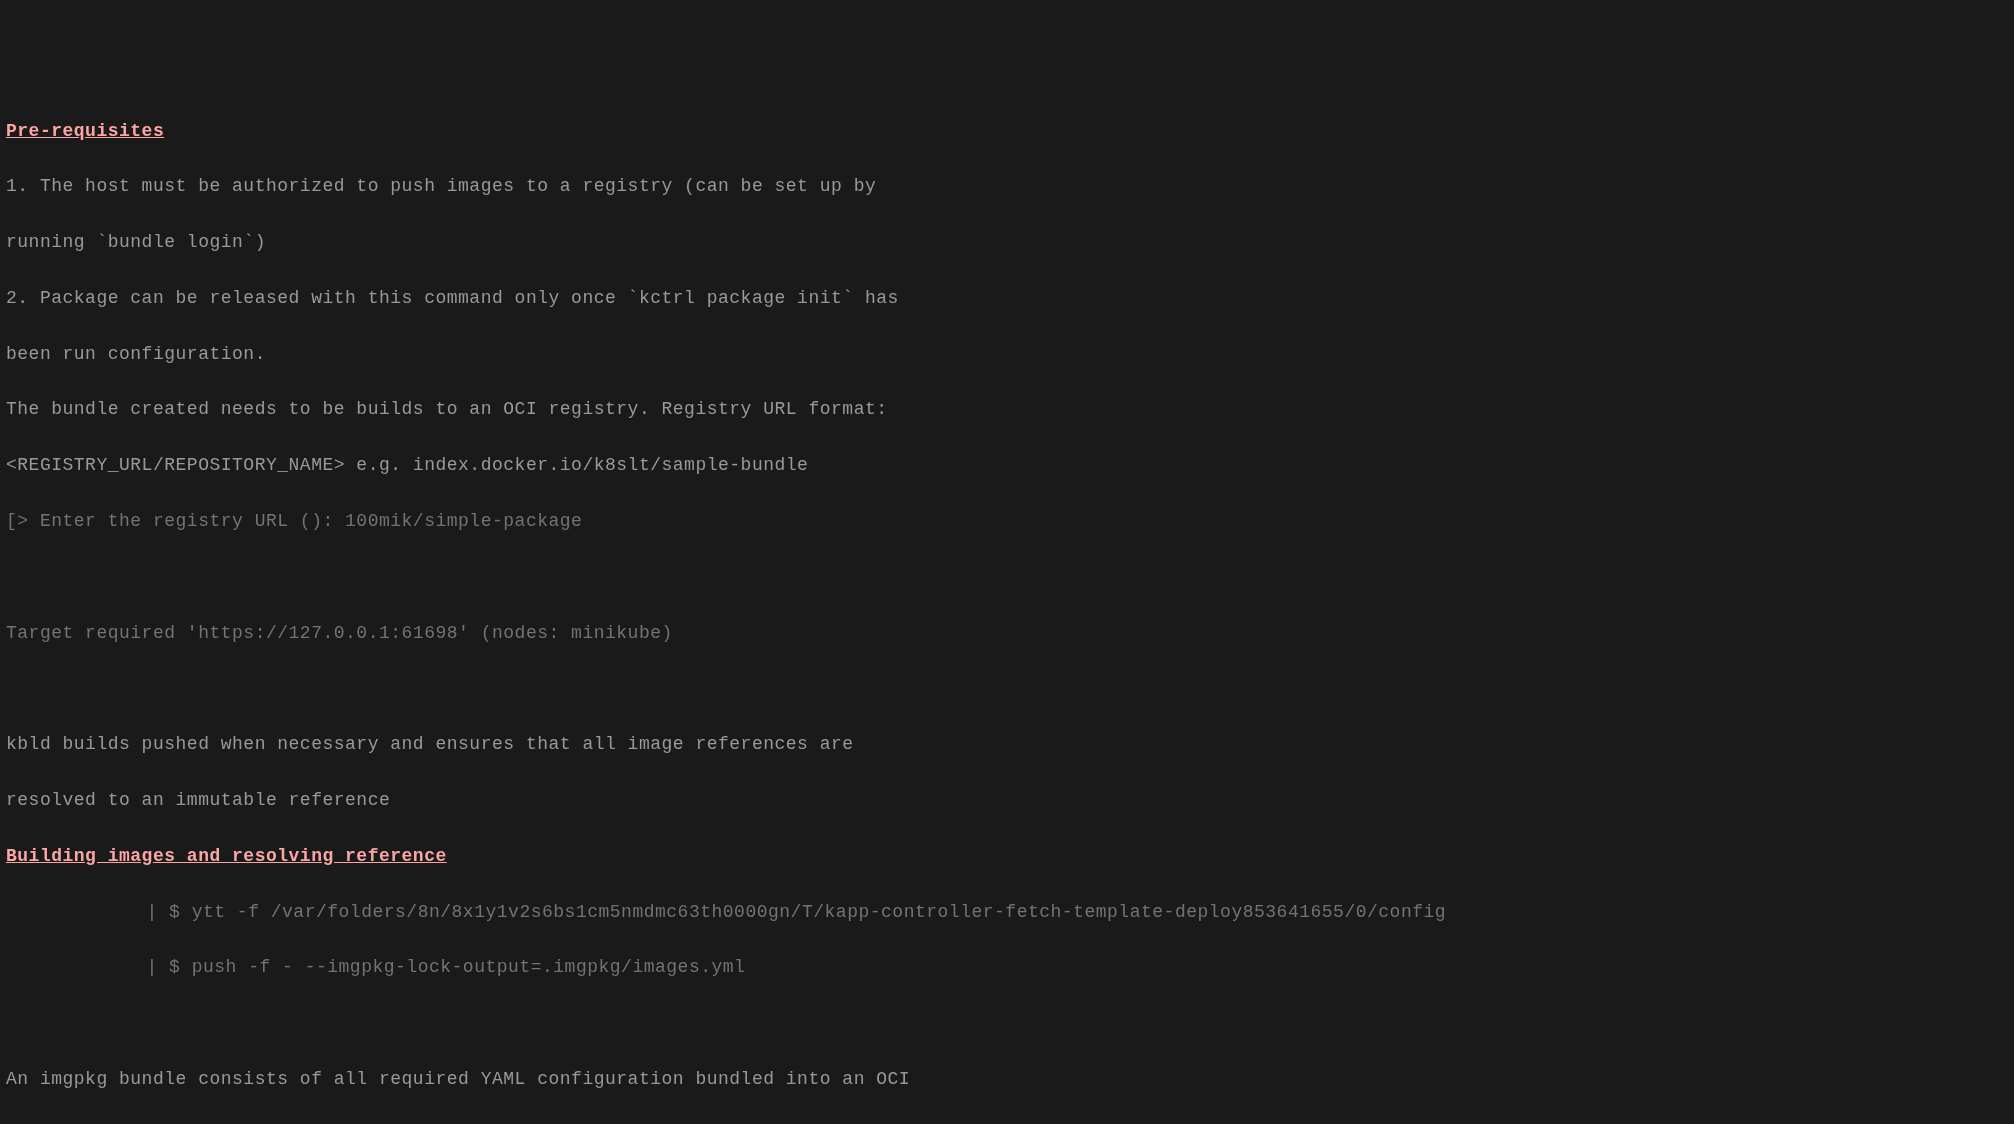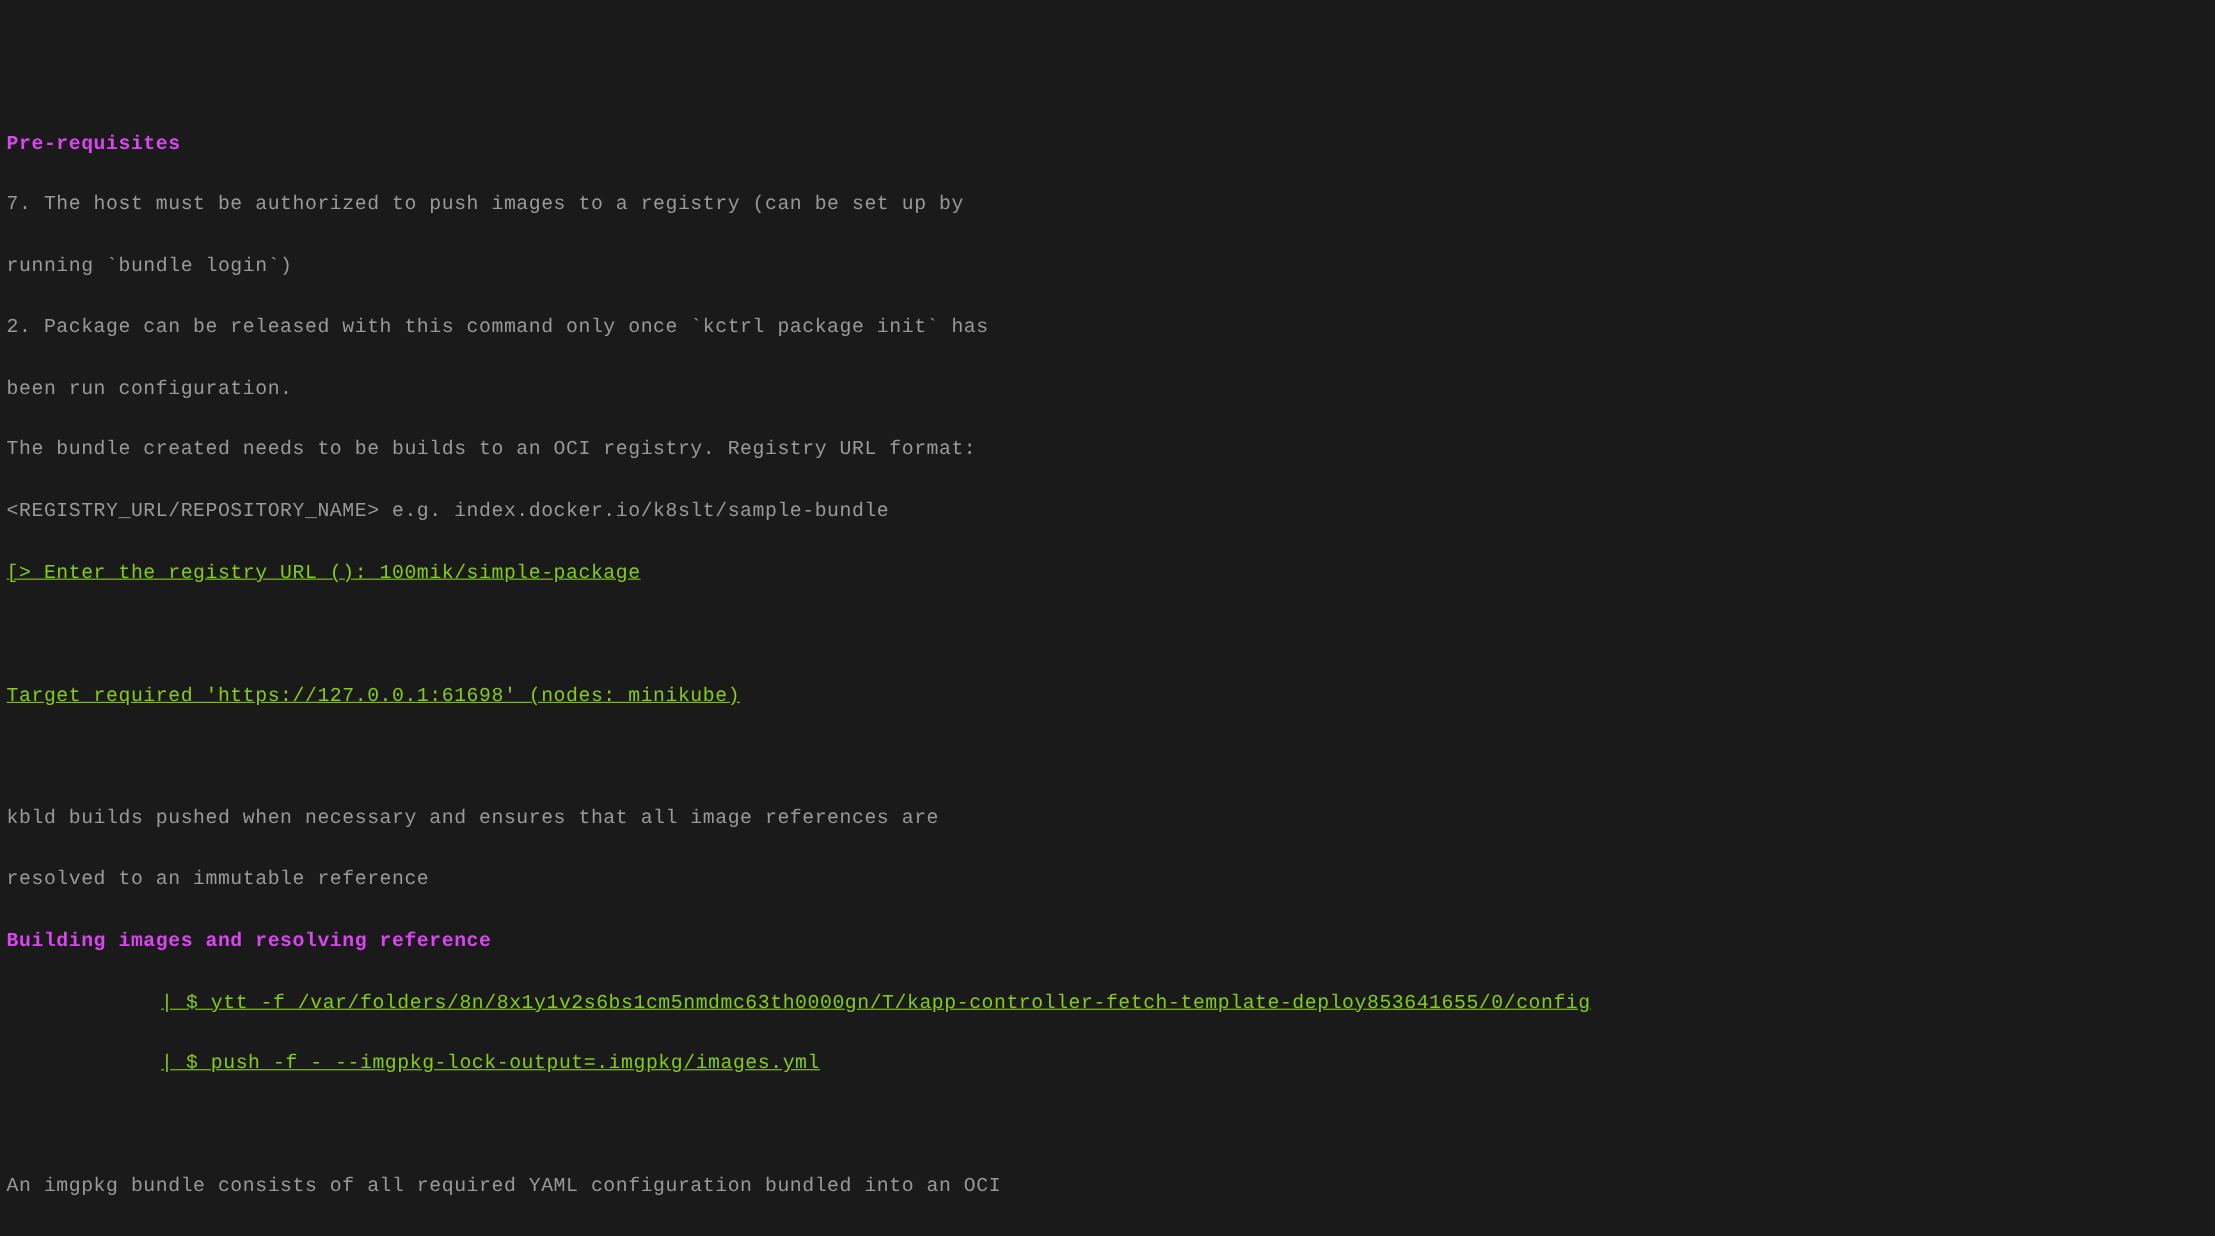--- a/index.html
+++ b/index.html
@@ -11,41 +11,41 @@
       background-color: #1a1a1a;
       color: #999999;
       font-family: 'Menlo', 'Monaco', 'Courier New', monospace;
       font-size: 18px;
       line-height: 1.55;
       padding: 6px;
       letter-spacing: 0.5px;
       white-space: pre-wrap;
     }
     .bold {
-      color: #d946ef;
+      color: #fca5a5;
       font-weight: bold;
+      text-decoration: underline;
     }
     .white {
-      color: #84cc16;
-      text-decoration: underline;
+      color: #737373;
     }
     .line {
       display: block;
     }
     .indent {
       padding-left: 13ch;
     }
   </style>
 </head>
 <body>
 
 
 
 <span class="line bold">Pre-requisites</span>
-<span class="line">7. The host must be authorized to push images to a registry (can be set up by</span>
+<span class="line">1. The host must be authorized to push images to a registry (can be set up by</span>
 <span class="line">running `bundle login`)</span>
 <span class="line">2. Package can be released with this command only once `kctrl package init` has</span>
 <span class="line">been run configuration.</span>
 <span class="line">The bundle created needs to be builds to an OCI registry. Registry URL format:</span>
 <span class="line">&lt;REGISTRY_URL/REPOSITORY_NAME&gt; e.g. index.docker.io/k8slt/sample-bundle</span>
 <span class="line white">[&gt; Enter the registry URL (): 100mik/simple-package</span>
 <span class="line"> </span>
 <span class="line white">Target required 'https://127.0.0.1:61698' (nodes: minikube)</span>
 <span class="line"> </span>
 <span class="line">kbld builds pushed when necessary and ensures that all image references are</span>

